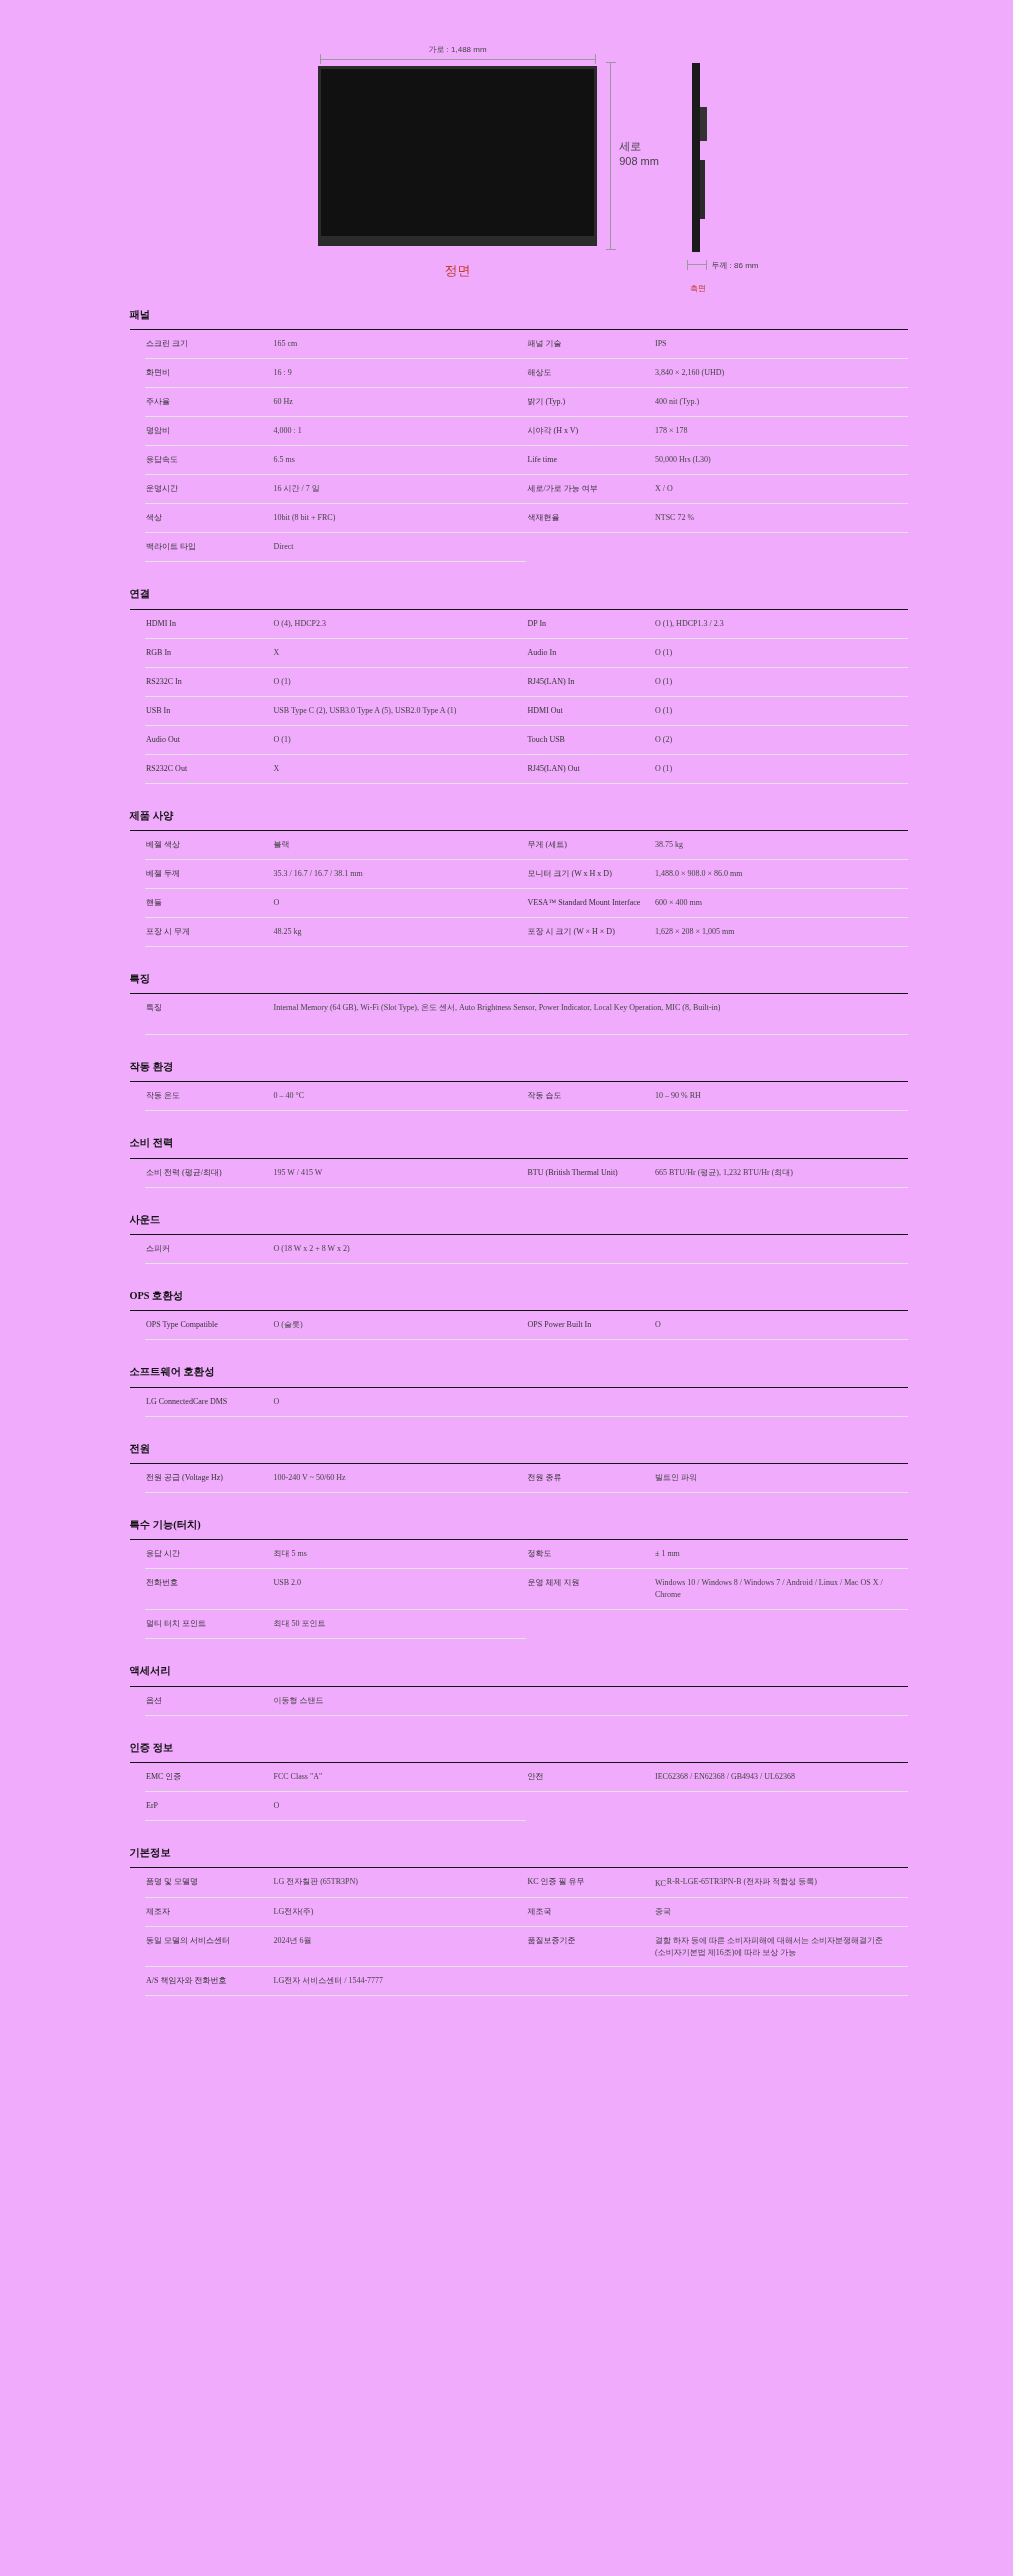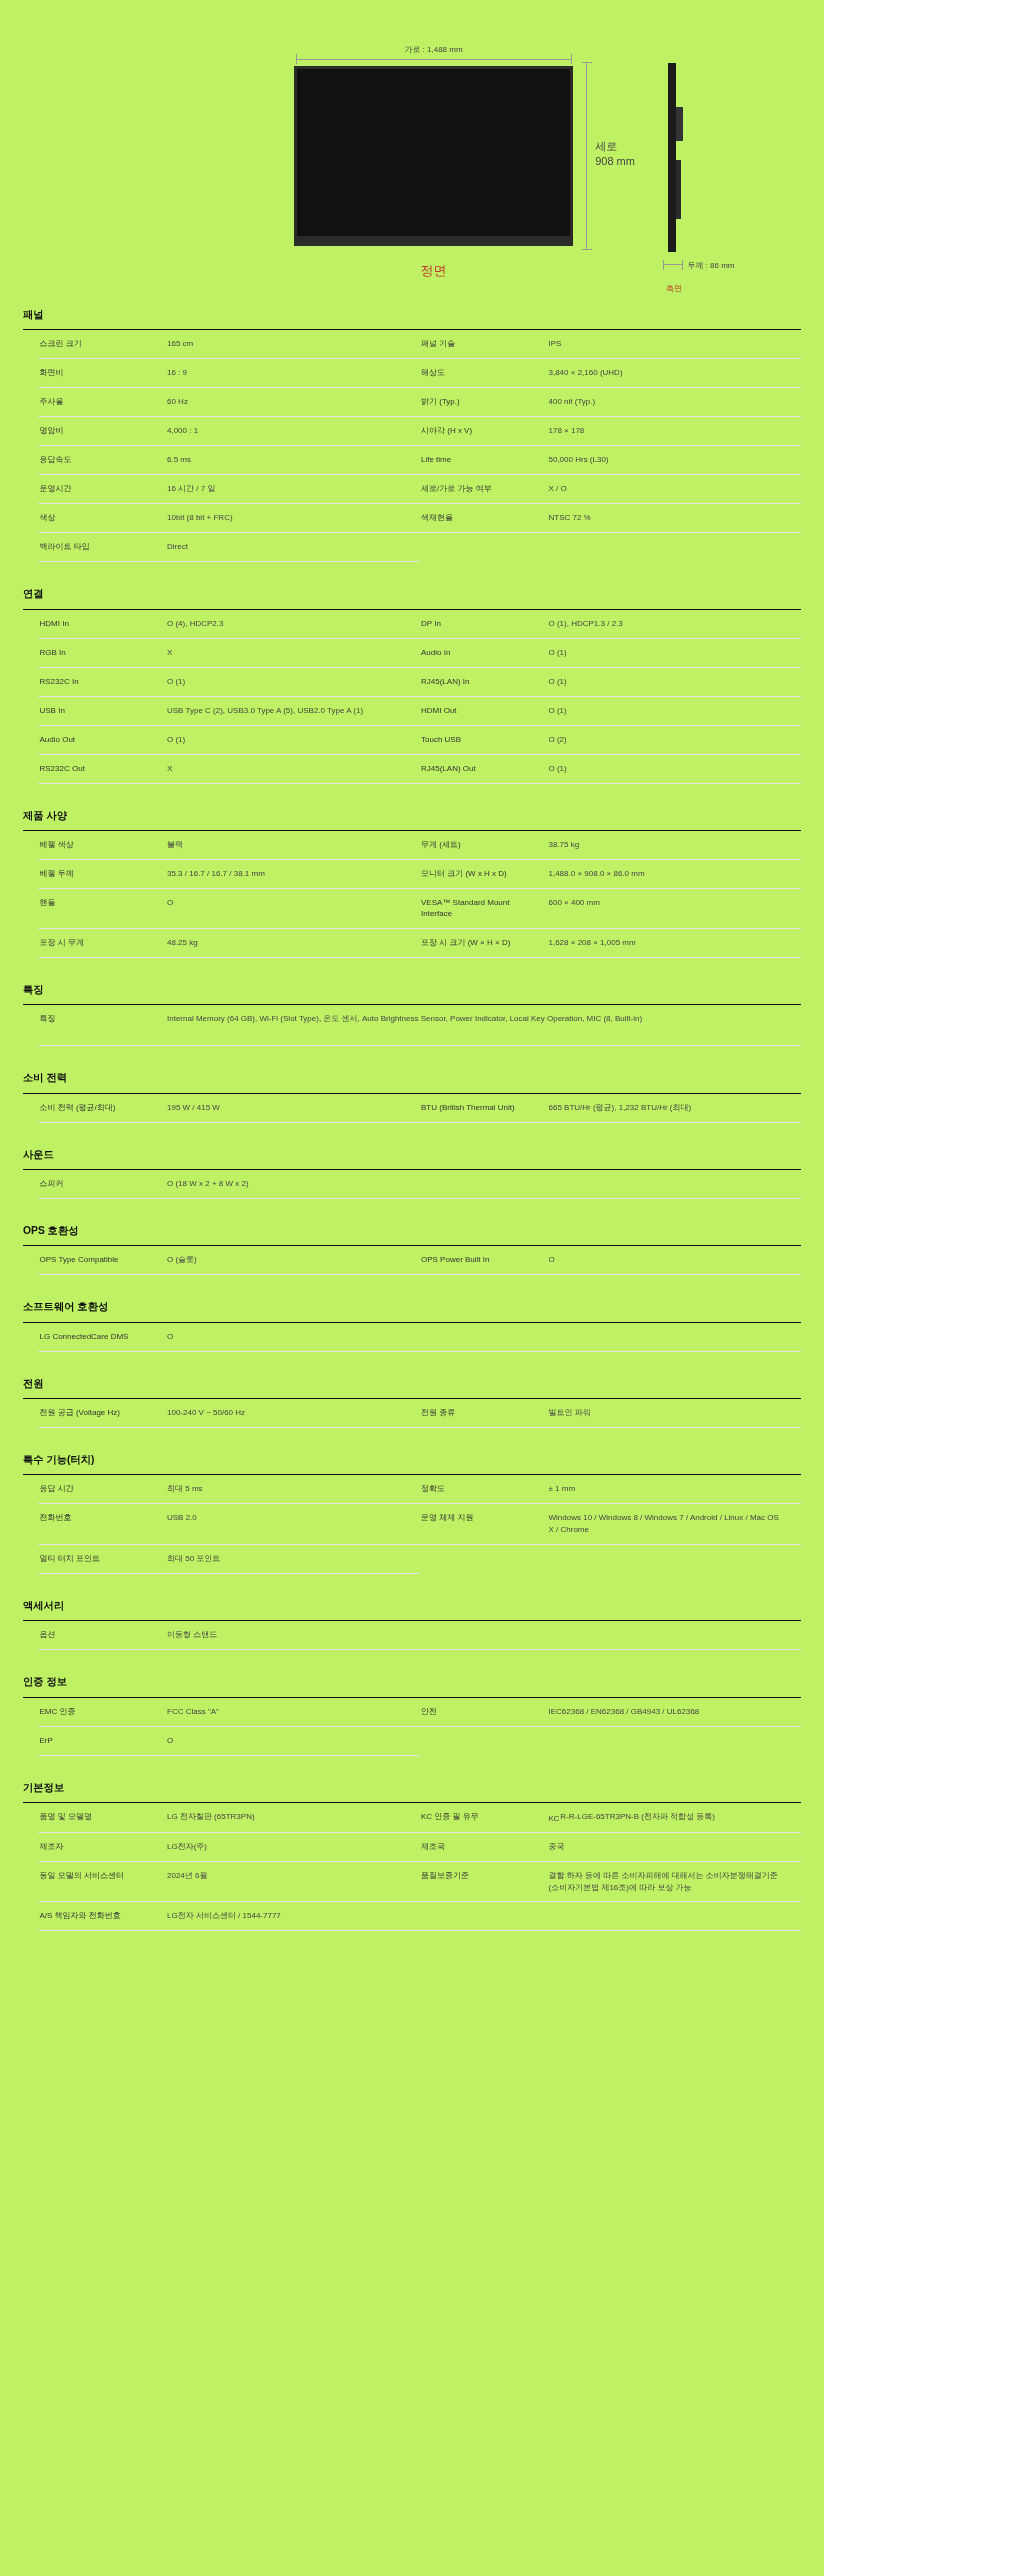--- a/index.html
+++ b/index.html
@@ -7,24 +7,25 @@
     margin: 0; padding: 0;
     background: #ffffff;
   }
   body {
     width: 1028px;
     font-family: "Liberation Sans", sans-serif;
     color: #222;
     -webkit-font-smoothing: antialiased;
   }
   .page {
-    width: 824px;
+    width: 1013px;
     min-height: 2576px;
     position: relative;
-    background: #bef264;
+    background: #f0abfc;
+    padding-left: 24px;
   }
 
   
   .diagram {
     position: relative;
     width: 1028px;
     height: 308px;
   }
   .front-wrap {
     position: absolute;
@@ -170,20 +171,21 @@
     text-align: center;
     font-size: 8px;
     color: #c0392b;
   }
 
   
   .specs {
     width: 778px;
     margin: 0 auto;
     padding: 0 0 44px 0;
+    font-family: Liberation Serif, serif;
   }
   .section { margin-bottom: 25px; }
   .section-title {
     font-size: 10.3px;
     font-weight: bold;
     color: #111;
     padding-bottom: 7.3px;
     border-bottom: 0.7px solid #111;
     margin-bottom: 0;
   }
@@ -431,20 +433,33 @@
       <div class="section">
         <div class="section-title">특징</div>
         <div class="rows">
           <div class="row full tall">
             <div class="k">특징</div>
             <div class="v">Internal Memory (64 GB), Wi-Fi (Slot Type), 온도 센서, Auto Brightness Sensor, Power Indicator, Local Key Operation, MIC (8, Built-in)</div>
           </div>
         </div>
       </div>
       <div class="section">
+        <div class="section-title">작동 환경</div>
+        <div class="rows">
+          <div class="row">
+            <div class="k">작동 온도</div>
+            <div class="v">0 – 40 °C</div>
+          </div>
+          <div class="row">
+            <div class="k">작동 습도</div>
+            <div class="v">10 – 90 % RH</div>
+          </div>
+        </div>
+      </div>
+      <div class="section">
         <div class="section-title">소비 전력</div>
         <div class="rows">
           <div class="row">
             <div class="k">소비 전력 (평균/최대)</div>
             <div class="v">195 W / 415 W</div>
           </div>
           <div class="row">
             <div class="k">BTU (British Thermal Unit)</div>
             <div class="v">665 BTU/Hr (평균), 1,232 BTU/Hr (최대)</div>
           </div>

